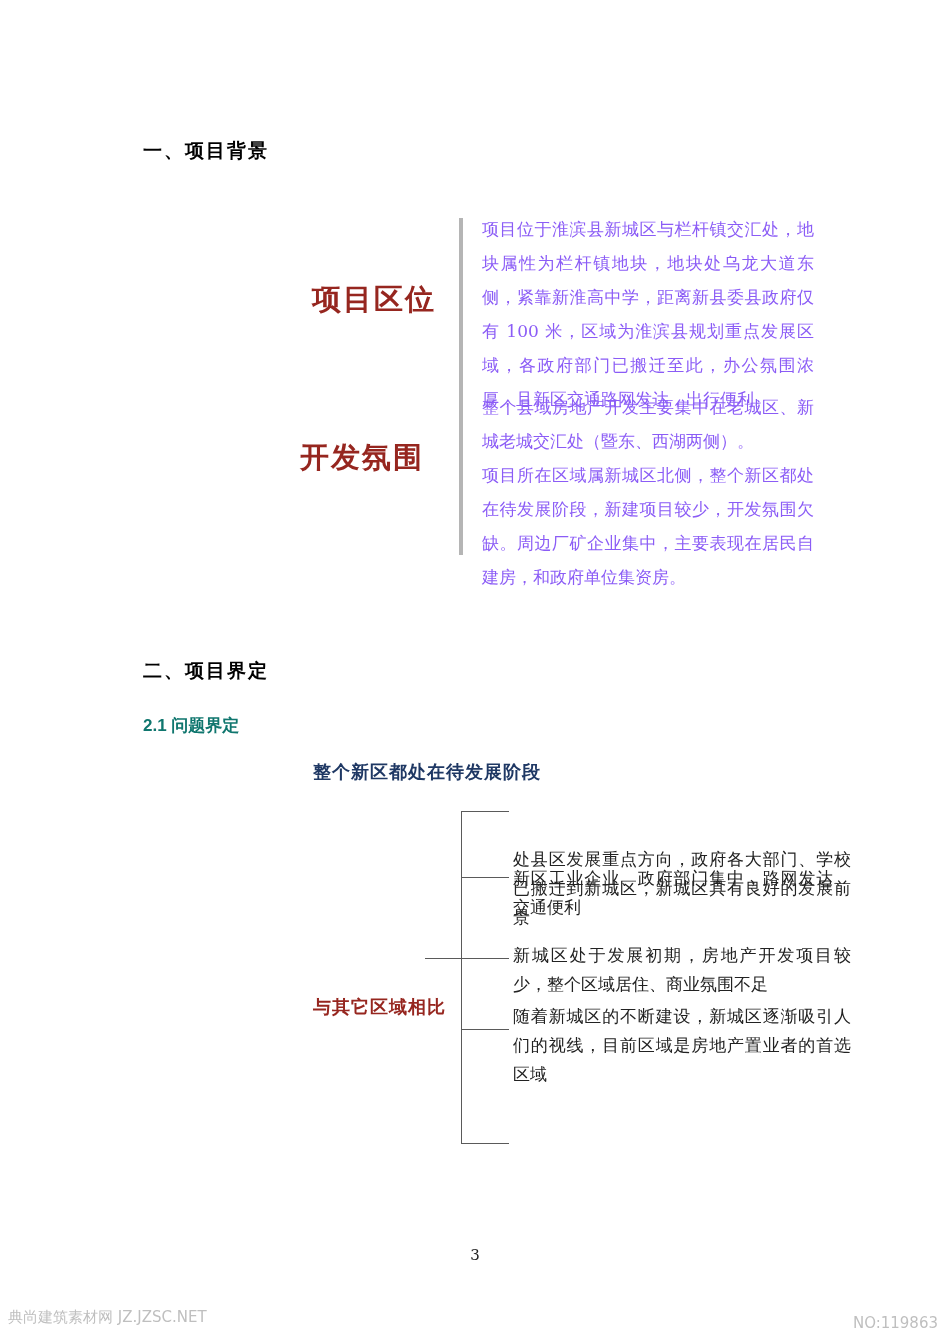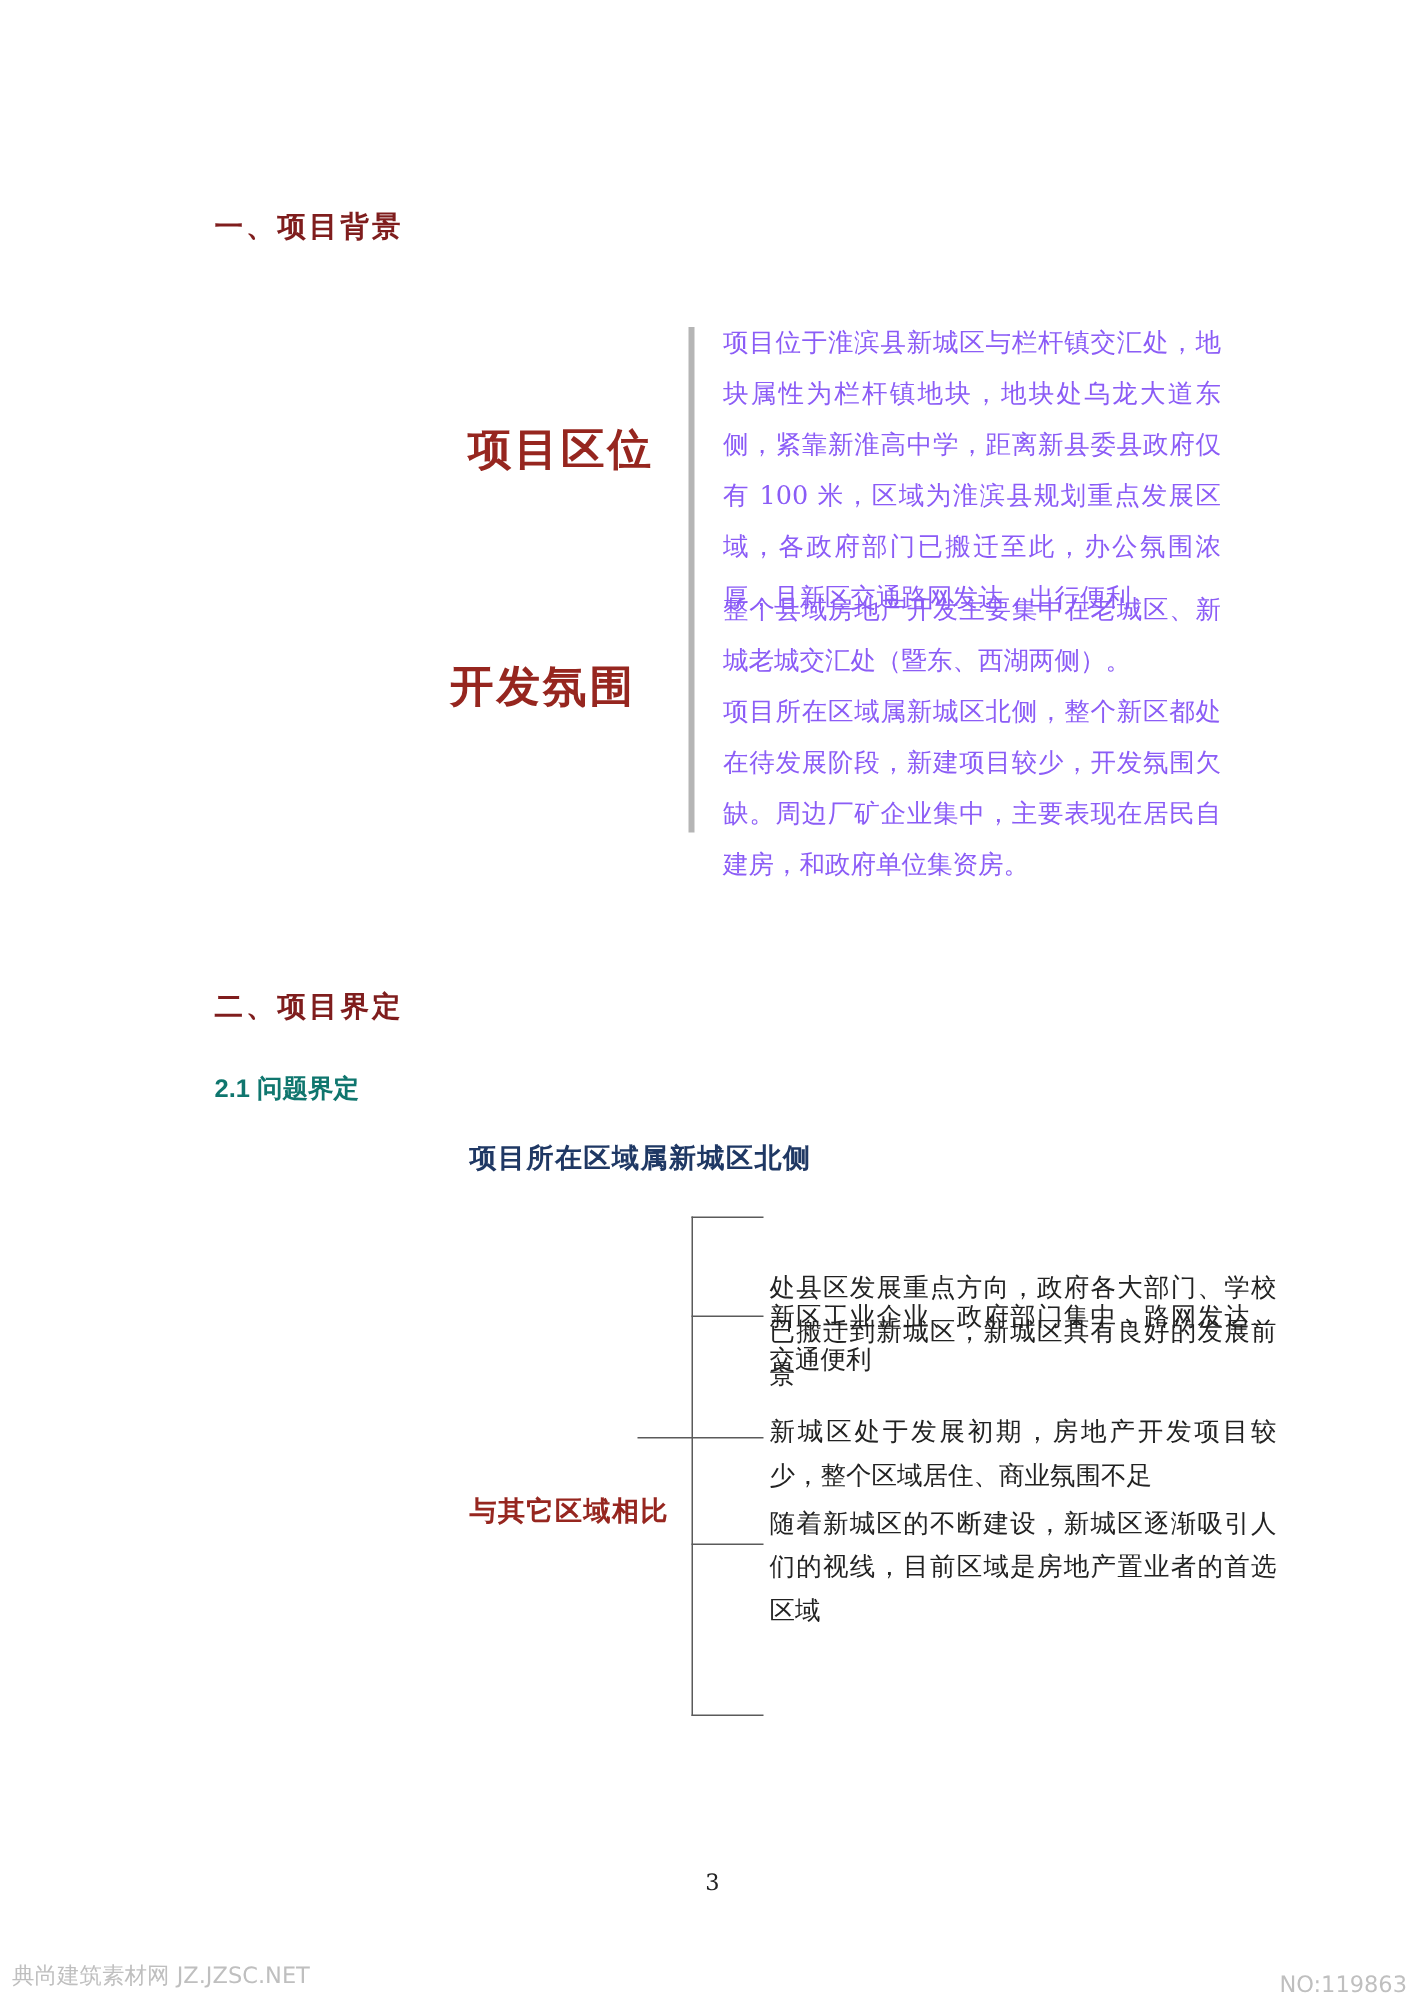--- a/index.html
+++ b/index.html
@@ -12,21 +12,21 @@
     font-family: "DejaVu Serif", "Liberation Serif", serif;
     color: #1a1a1a;
   }
   .abs { position: absolute; }
 
   .h-main {
     font-family: "DejaVu Sans", "Liberation Sans", sans-serif;
     font-weight: bold;
     font-size: 19px;
     letter-spacing: 2px;
-    color: #7f1d1d;
+    color: #000000;
   }
   .h-sub {
     font-family: Liberation Sans, sans-serif;
     font-weight: bold;
     font-size: 17px;
     color: #0f766e;
   }
   .red-label {
     font-family: "DejaVu Sans", "Liberation Sans", sans-serif;
     font-weight: bold;
@@ -97,21 +97,21 @@
 
   <div class="abs body-text" style="left:482px; top:390px;">
     <p>整个县域房地产开发主要集中在老城区、新城老城交汇处（暨东、西湖两侧）。</p>
     <p>项目所在区域属新城区北侧，整个新区都处在待发展阶段，新建项目较少，开发氛围欠缺。周边厂矿企业集中，主要表现在居民自建房，和政府单位集资房。</p>
   </div>
 
   <div class="abs h-main" style="left:143px; top:658px;">二、项目界定</div>
 
   <div class="abs h-sub" style="left:143px; top:714px;">2.1 问题界定</div>
 
-  <div class="abs diagram-title" style="left:313px; top:760px;">项目所在区域属新城区北侧</div>
+  <div class="abs diagram-title" style="left:313px; top:760px;">整个新区都处在待发展阶段</div>
 
   <div class="abs tree-line" style="left:461px; top:811px; width:1px; height:333px;"></div>
   <div class="abs tree-line" style="left:461px; top:811px; width:48px; height:1px;"></div>
   <div class="abs tree-line" style="left:461px; top:877px; width:48px; height:1px;"></div>
   <div class="abs tree-line" style="left:425px; top:958px; width:84px; height:1px;"></div>
   <div class="abs tree-line" style="left:461px; top:1029px; width:48px; height:1px;"></div>
   <div class="abs tree-line" style="left:461px; top:1143px; width:48px; height:1px;"></div>
 
   <div class="abs diagram-label" style="left:313px; top:947px;margin-top:48px;">与其它区域相比</div>
 

